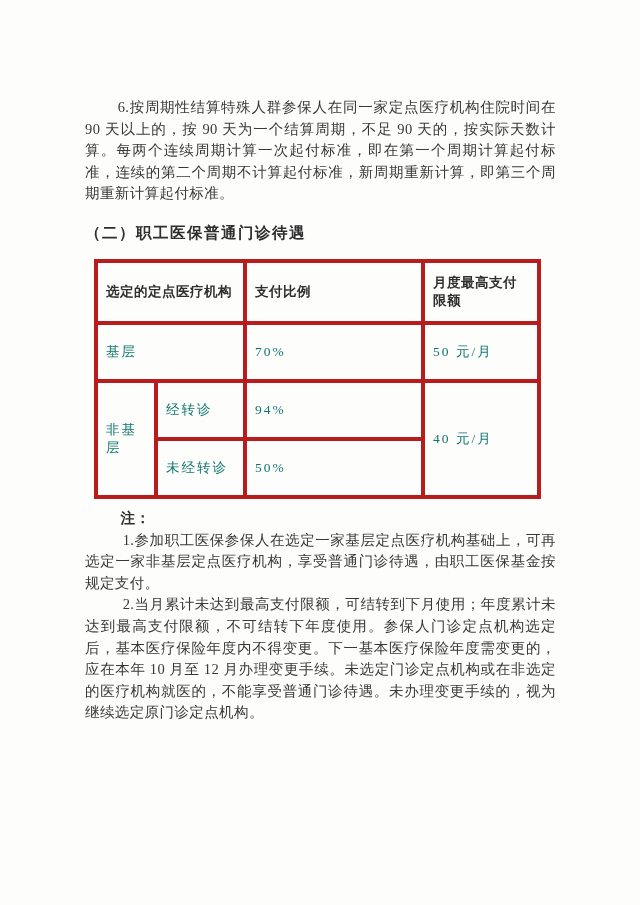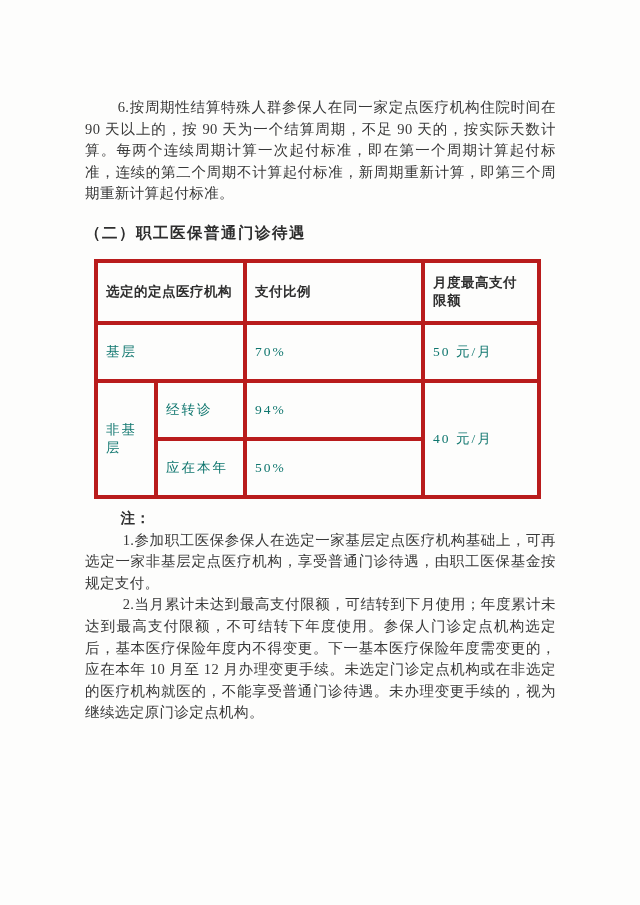--- a/index.html
+++ b/index.html
@@ -114,21 +114,21 @@
           <td class="num">70%</td>
           <td class="num">50 元/月</td>
         </tr>
         <tr>
           <td rowspan="2">非基层</td>
           <td>经转诊</td>
           <td class="num">94%</td>
           <td class="num" rowspan="2">40 元/月</td>
         </tr>
         <tr>
-          <td>应在本年</td>
+          <td>未经转诊</td>
           <td class="num">50%</td>
         </tr>
       </tbody>
     </table>
 
     <div class="notes">
       <p class="note-label">注：</p>
       <p class="para note-item">1.参加职工医保参保人在选定一家基层定点医疗机构基础上，可再选定一家非基层定点医疗机构，享受普通门诊待遇，由职工医保基金按规定支付。</p>
       <p class="para note-item">2.当月累计未达到最高支付限额，可结转到下月使用；年度累计未达到最高支付限额，不可结转下年度使用。参保人门诊定点机构选定后，基本医疗保险年度内不得变更。下一基本医疗保险年度需变更的，应在本年 10 月至 12 月办理变更手续。未选定门诊定点机构或在非选定的医疗机构就医的，不能享受普通门诊待遇。未办理变更手续的，视为继续选定原门诊定点机构。</p>
     </div>

